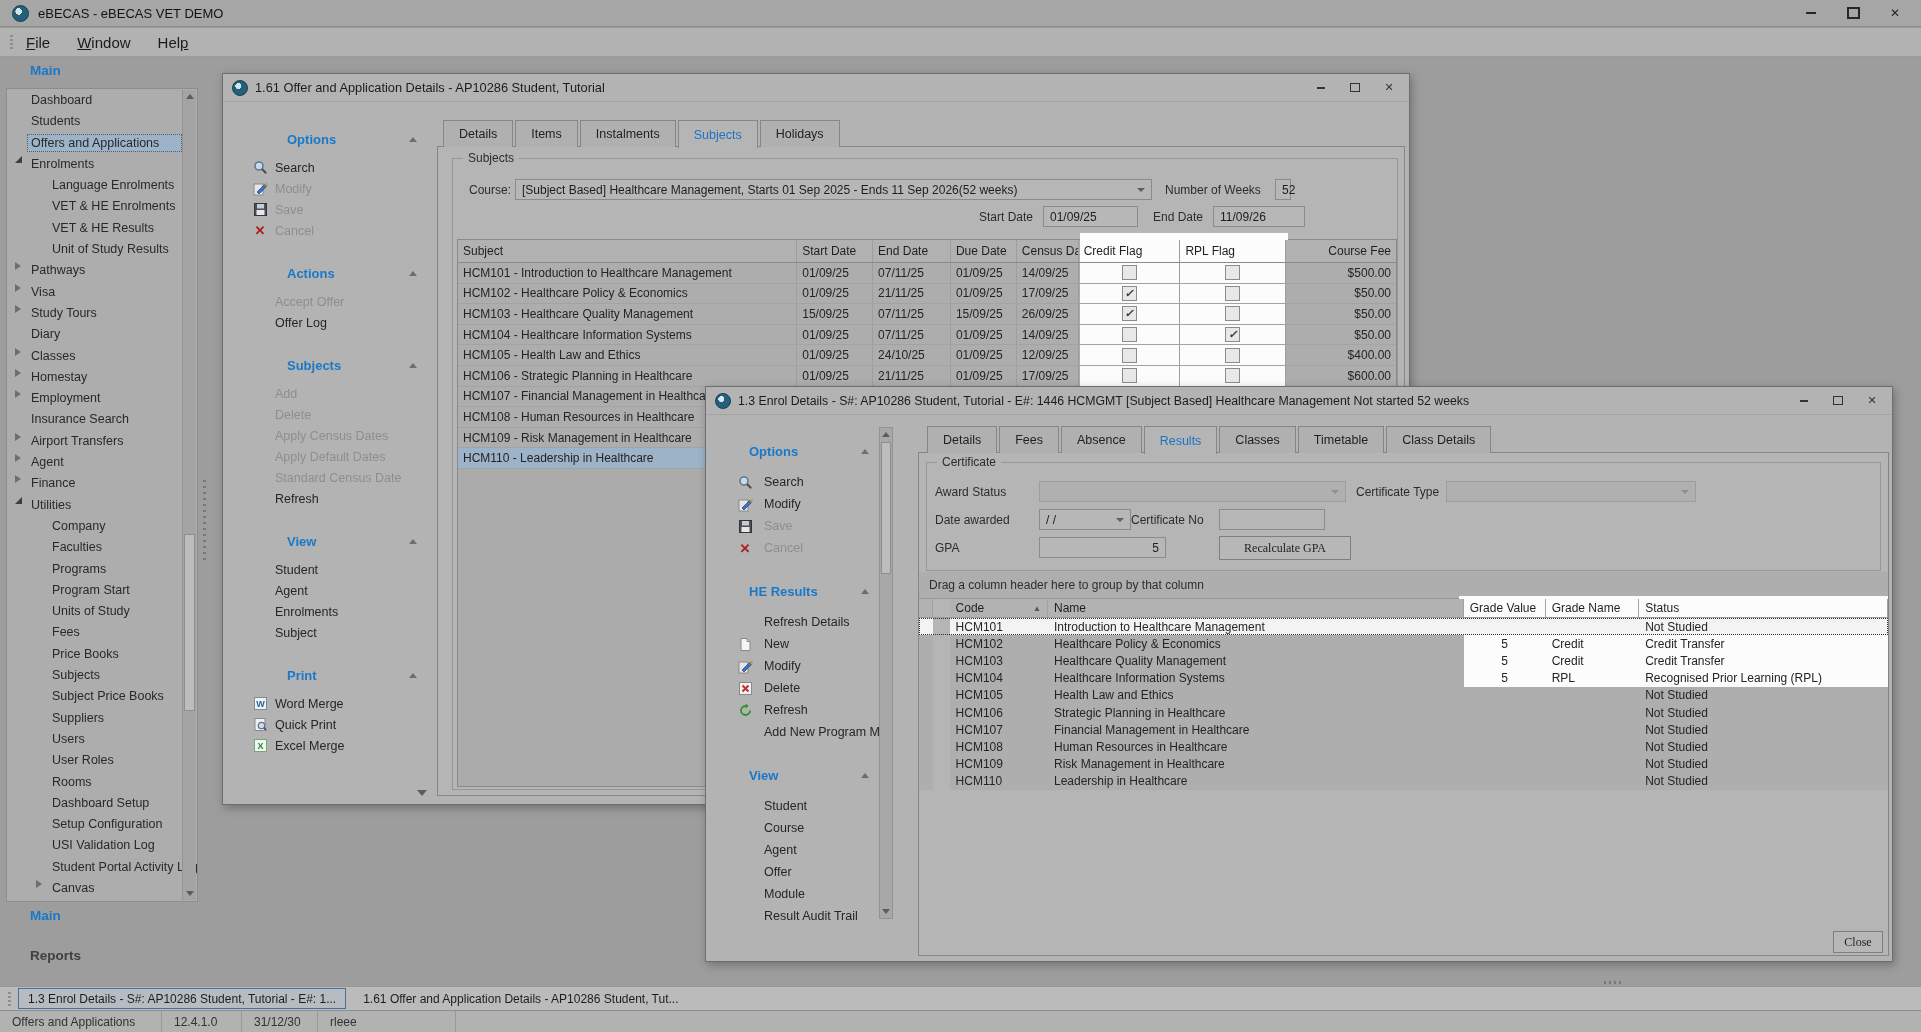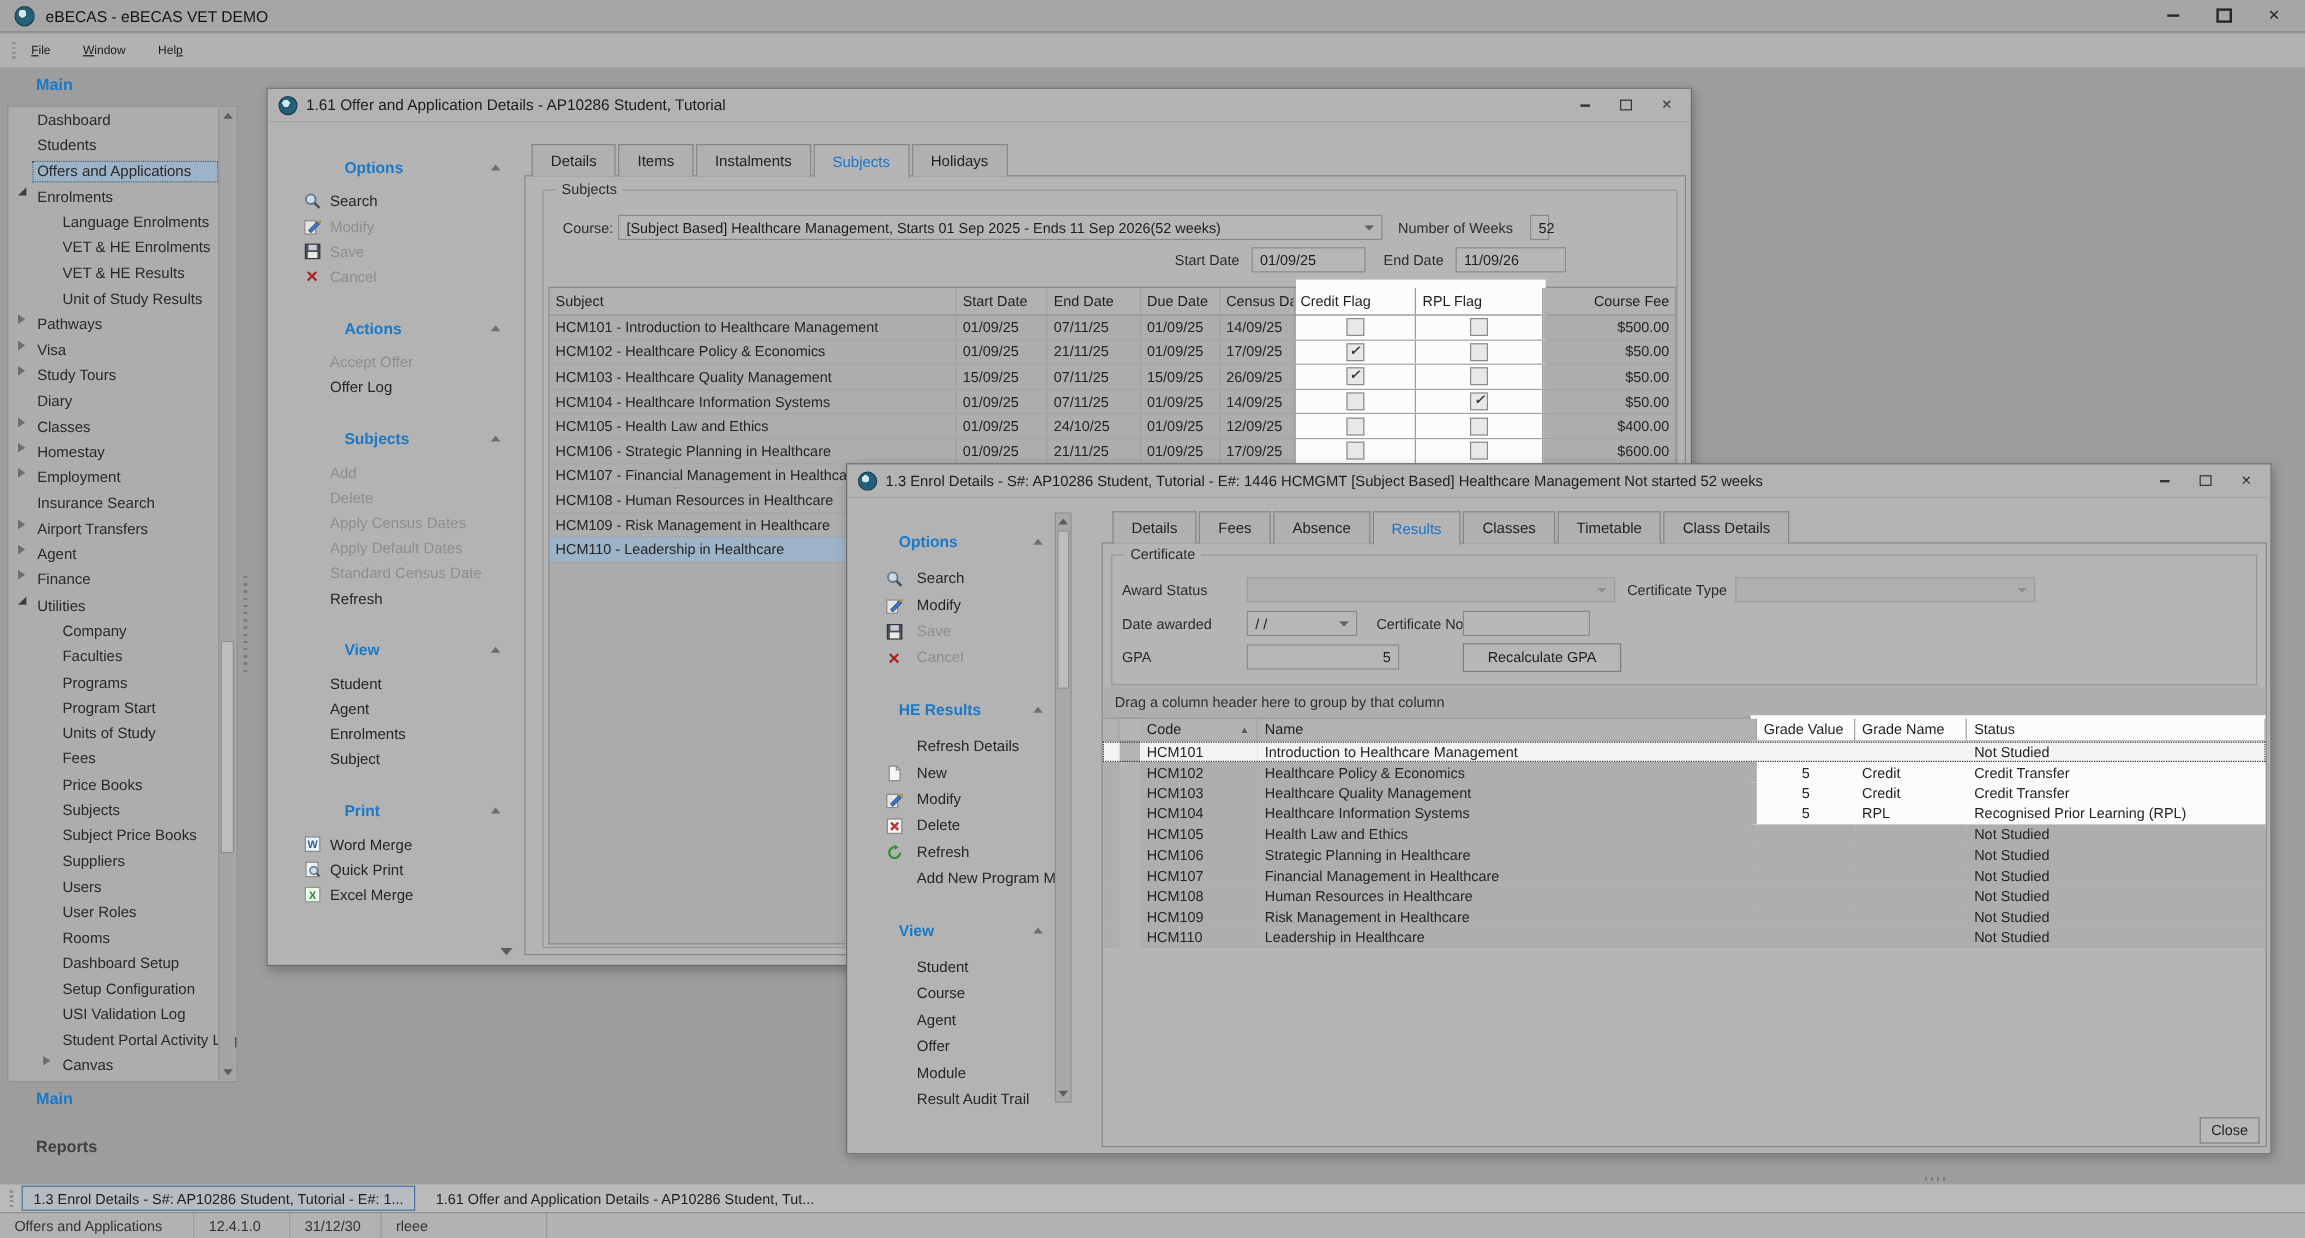--- a/index.html
+++ b/index.html
@@ -7,21 +7,21 @@
   
   .titlebar{position:absolute;left:0;top:0;width:100%;height:27px;background:#a6a6a6;border-bottom:1px solid #8a8a8a;display:flex;align-items:center;padding:0 12px;box-sizing:border-box;}
   .app-ico{width:15px;height:15px;border-radius:50%;background:radial-gradient(circle at 38% 36%,#d6e7ec 0 24%,#24607a 25% 100%);border:1px solid #163d4c;flex:0 0 auto;}
   .titlebar .t{font-size:13px;color:#131313;margin-left:9px;}
   .winbtns{margin-left:auto;display:flex;gap:26px;align-items:center;padding-right:6px;}
   .wb{width:16px;height:16px;display:flex;align-items:center;justify-content:center;color:#262626;font-size:12px;}
   .wb .bar{width:10px;height:2px;background:#262626;}
   .wb .box{width:9px;height:8px;border:2px solid #262626;}
   .menubar{position:absolute;left:0;top:28px;width:100%;height:29px;background:#b2b2b2;border-bottom:1px solid #9a9a9a;display:flex;align-items:center;gap:27px;padding-left:26px;box-sizing:border-box;}
   .menugrip{position:absolute;left:10px;top:7px;height:15px;width:3px;background:repeating-linear-gradient(to bottom,#8e8e8e 0 2px,transparent 2px 4px);}
-  .menu-item{font-size:10px;color:#1b1b1b;}
+  .menu-item{font-size:15px;color:#1b1b1b;}
   .menu-item u{text-decoration:underline;}
   
   .side-main{position:absolute;left:30px;top:63px;font-size:13.5px;font-weight:bold;color:#1979c8;}
   .tree{position:absolute;left:6px;top:88px;width:192px;height:814px;background:#adadad;border:1px solid #8d8d8d;box-sizing:border-box;overflow:hidden;padding-top:3px;}
   .ti{height:21.3px;display:flex;align-items:flex-start;position:relative;font-size:12.5px;color:#292929;white-space:nowrap;}
   .ti.lv1{padding-left:21px;}
   .ti.lv2{padding-left:42px;}
   .tg{position:absolute;left:8px;width:0;height:0;}
   .lv2 .tg{left:29px;}
   .tg.exp{border-left:7px solid transparent;border-bottom:7px solid #3e3e3e;}
@@ -79,21 +79,21 @@
   #win2 .cpanel{left:212px;top:65px;width:971px;height:504px;}
   .gbox{position:absolute;border:1px solid #979797;}
   #win1 .gbox{left:14px;top:11px;width:944px;height:630px;}
   .legend{position:absolute;top:-8px;left:10px;background:#b5b5b5;padding:0 5px;font-size:12px;color:#2c2c2c;}
   .flabel{position:absolute;font-size:12px;color:#2c2c2c;white-space:nowrap;}
   .inp,.dd,.disdd{position:absolute;box-sizing:border-box;display:flex;align-items:center;padding:0 6px;font-size:12px;color:#1d1d1d;height:21px;}
   .inp,.dd{background:#b7b7b7;border:1px solid #8b8b8b;}
   .disdd{background:#b0b0b0;border:1px solid #9d9d9d;}
   .arr{margin-left:auto;width:0;height:0;border-left:4px solid transparent;border-right:4px solid transparent;border-top:4px solid #5f5f5f;}
   .disdd .arr{border-top-color:#8f8f8f;}
-  .btn{position:absolute;box-sizing:border-box;background:#b7b7b7;border:1px solid #7e7e7e;display:flex;align-items:center;justify-content:center;font-size:12px;color:#1f1f1f;}
+  .btn{position:absolute;box-sizing:border-box;background:#b7b7b7;border:1px solid #7e7e7e;display:flex;align-items:center;justify-content:center;font-size:12px;color:#1f1f1f;font-family:Liberation Serif, serif;}
   
   .grid1{position:absolute;left:4px;top:80px;width:940px;height:548px;border:1px solid #8a8a8a;box-sizing:border-box;background:#ababab;}
   .hlrect1{position:absolute;left:622px;top:-7px;width:208px;height:157px;background:#fcfcfc;z-index:0;}
   .g1h,.g1r{display:flex;position:relative;z-index:1;}
   .g1h{height:22px;border-bottom:1px solid #8a8a8a;}
   .g1r{height:19.6px;border-bottom:1px solid #a3a3a3;}
   .g1c{box-sizing:border-box;padding:0 5px;display:flex;align-items:center;border-right:1px solid #9e9e9e;font-size:12px;overflow:hidden;white-space:nowrap;}
   .g1h .g1c{background:#b1b1b1;color:#1f1f1f;}
   .g1r .g1c{background:#adadad;}
   .g1c.hl{background:transparent !important;}
@@ -815,21 +815,21 @@
           </div>
         <span class="flabel" style="left:429px;top:22px;">Certificate Type</span>
         <div class="disdd" style="left:519px;top:18px;width:250px;">
             <i class="arr"></i>
           </div>
         <span class="flabel" style="left:8px;top:50px;">Date awarded</span>
         <div class="dd" style="left:112px;top:46px;width:92px;">
             <span>/ /</span>
             <i class="arr"></i>
           </div>
-        <span class="flabel" style="left:204px;top:50px;margin-left:16px;">Certificate No</span>
+        <span class="flabel" style="left:204px;top:50px;">Certificate No</span>
         <div class="inp" style="left:292px;top:46px;width:106px;"></div>
         <span class="flabel" style="left:8px;top:78px;">GPA</span>
         <div class="inp" style="left:112px;top:74px;width:127px;justify-content:flex-end;">5</div>
         <div class="btn" style="left:292px;top:73px;width:132px;height:24px;">Recalculate GPA</div>
       </div>
 
       <div class="gpbar">Drag a column header here to group by that column</div>
 
       <div class="grid2">
         <div class="hlrect2"></div>

